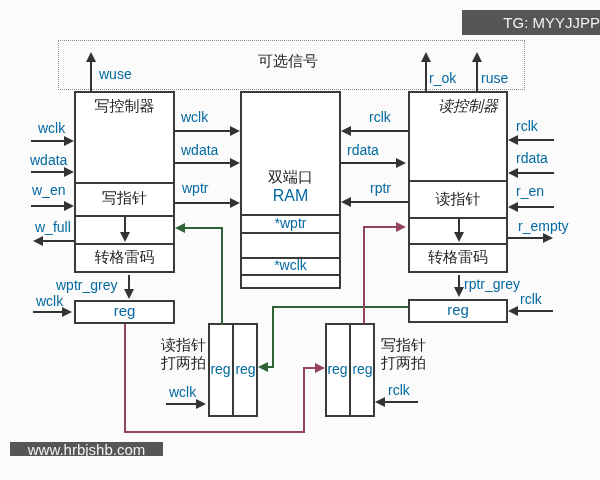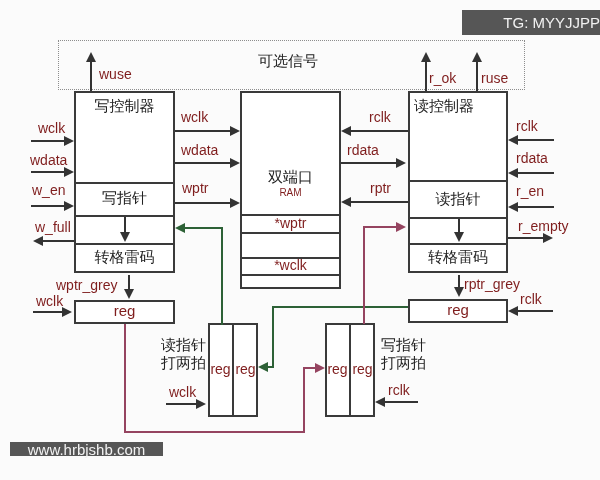--- a/index.html
+++ b/index.html
@@ -4,21 +4,21 @@
 <style>
   html,body{margin:0;padding:0;background:#e8e8e8;}
   *{box-sizing:border-box;}
   #stage{position:relative;width:600px;height:480px;background:#fbfbfb;overflow:hidden;
          font-family:"Liberation Sans",sans-serif;color:#1a1a1a;}
   .hl{position:absolute;height:2px;background:#333;}
   .vl{position:absolute;width:2px;background:#333;}
   .gbg{background:#2d6136;}
   .mbg{background:#954460;}
   .box{position:absolute;border:2px solid #3a3a3a;background:#fff;}
-  .lbl{position:absolute;font-size:14px;line-height:1.1;white-space:nowrap;color:#7f1d1d;}
+  .lbl{position:absolute;font-size:14px;line-height:1.1;white-space:nowrap;color:#0369a1;}
   .zh{font-size:15px;color:#222;}
   .c{text-align:center;}
   .r{text-align:right;}
   .tri{position:absolute;width:0;height:0;}
   .tri.tr{border-top:5px solid transparent;border-bottom:5px solid transparent;border-left:10px solid #333;}
   .tri.tl{border-top:5px solid transparent;border-bottom:5px solid transparent;border-right:10px solid #333;}
   .tri.tu{border-left:5px solid transparent;border-right:5px solid transparent;border-bottom:10px solid #333;}
   .tri.td{border-left:5px solid transparent;border-right:5px solid transparent;border-top:10px solid #333;}
   .tri.gc.tl{border-right-color:#2d6136;}
   .tri.mc.tr{border-left-color:#954460;}
@@ -63,29 +63,29 @@
   <div class="lbl zh c" style="left:74px;top:249px;width:101px;">转格雷码</div>
   <div class="vl" style="left:124px;top:217px;height:16px;"></div>
   <div class="tri td" style="left:120px;top:232px;"></div>
 
   <div class="box" style="left:240px;top:91px;width:101px;height:198px;"></div>
   <div class="hl" style="left:240px;top:214px;width:101px;background:#3a3a3a;"></div>
   <div class="hl" style="left:240px;top:232px;width:101px;background:#3a3a3a;"></div>
   <div class="hl" style="left:240px;top:257px;width:101px;background:#3a3a3a;"></div>
   <div class="hl" style="left:240px;top:274px;width:101px;background:#3a3a3a;"></div>
   <div class="lbl zh c" style="left:240px;top:169px;width:101px;">双端口</div>
-  <div class="lbl c" style="left:240px;top:187px;width:101px;font-size:10px;">RAM</div>
+  <div class="lbl c" style="left:240px;top:187px;width:101px;font-size:16px;">RAM</div>
   <div class="lbl c" style="left:240px;top:216px;width:101px;">*wptr</div>
   <div class="lbl c" style="left:240px;top:258px;width:101px;">*wclk</div>
 
   <div class="box" style="left:408px;top:91px;width:100px;height:182px;"></div>
   <div class="hl" style="left:408px;top:180px;width:100px;background:#3a3a3a;"></div>
   <div class="hl" style="left:408px;top:217px;width:100px;background:#3a3a3a;"></div>
   <div class="hl" style="left:408px;top:243px;width:100px;background:#3a3a3a;"></div>
-  <div class="lbl zh c" style="left:384px;top:98px;width:120px;">读控制器</div>
+  <div class="lbl zh c" style="left:408px;top:98px;width:120px;font-style:italic;">读控制器</div>
   <div class="lbl zh c" style="left:408px;top:191px;width:100px;">读指针</div>
   <div class="lbl zh c" style="left:408px;top:249px;width:100px;">转格雷码</div>
   <div class="vl" style="left:458px;top:219px;height:14px;"></div>
   <div class="tri td" style="left:454px;top:232px;"></div>
 
   <div class="lbl" style="left:38px;top:121px;">wclk</div>
   <div class="hl" style="left:31px;top:140px;width:37px;"></div>
   <div class="tri tr" style="left:64px;top:136px;"></div>
 
   <div class="lbl" style="left:30px;top:153px;">wdata</div>

